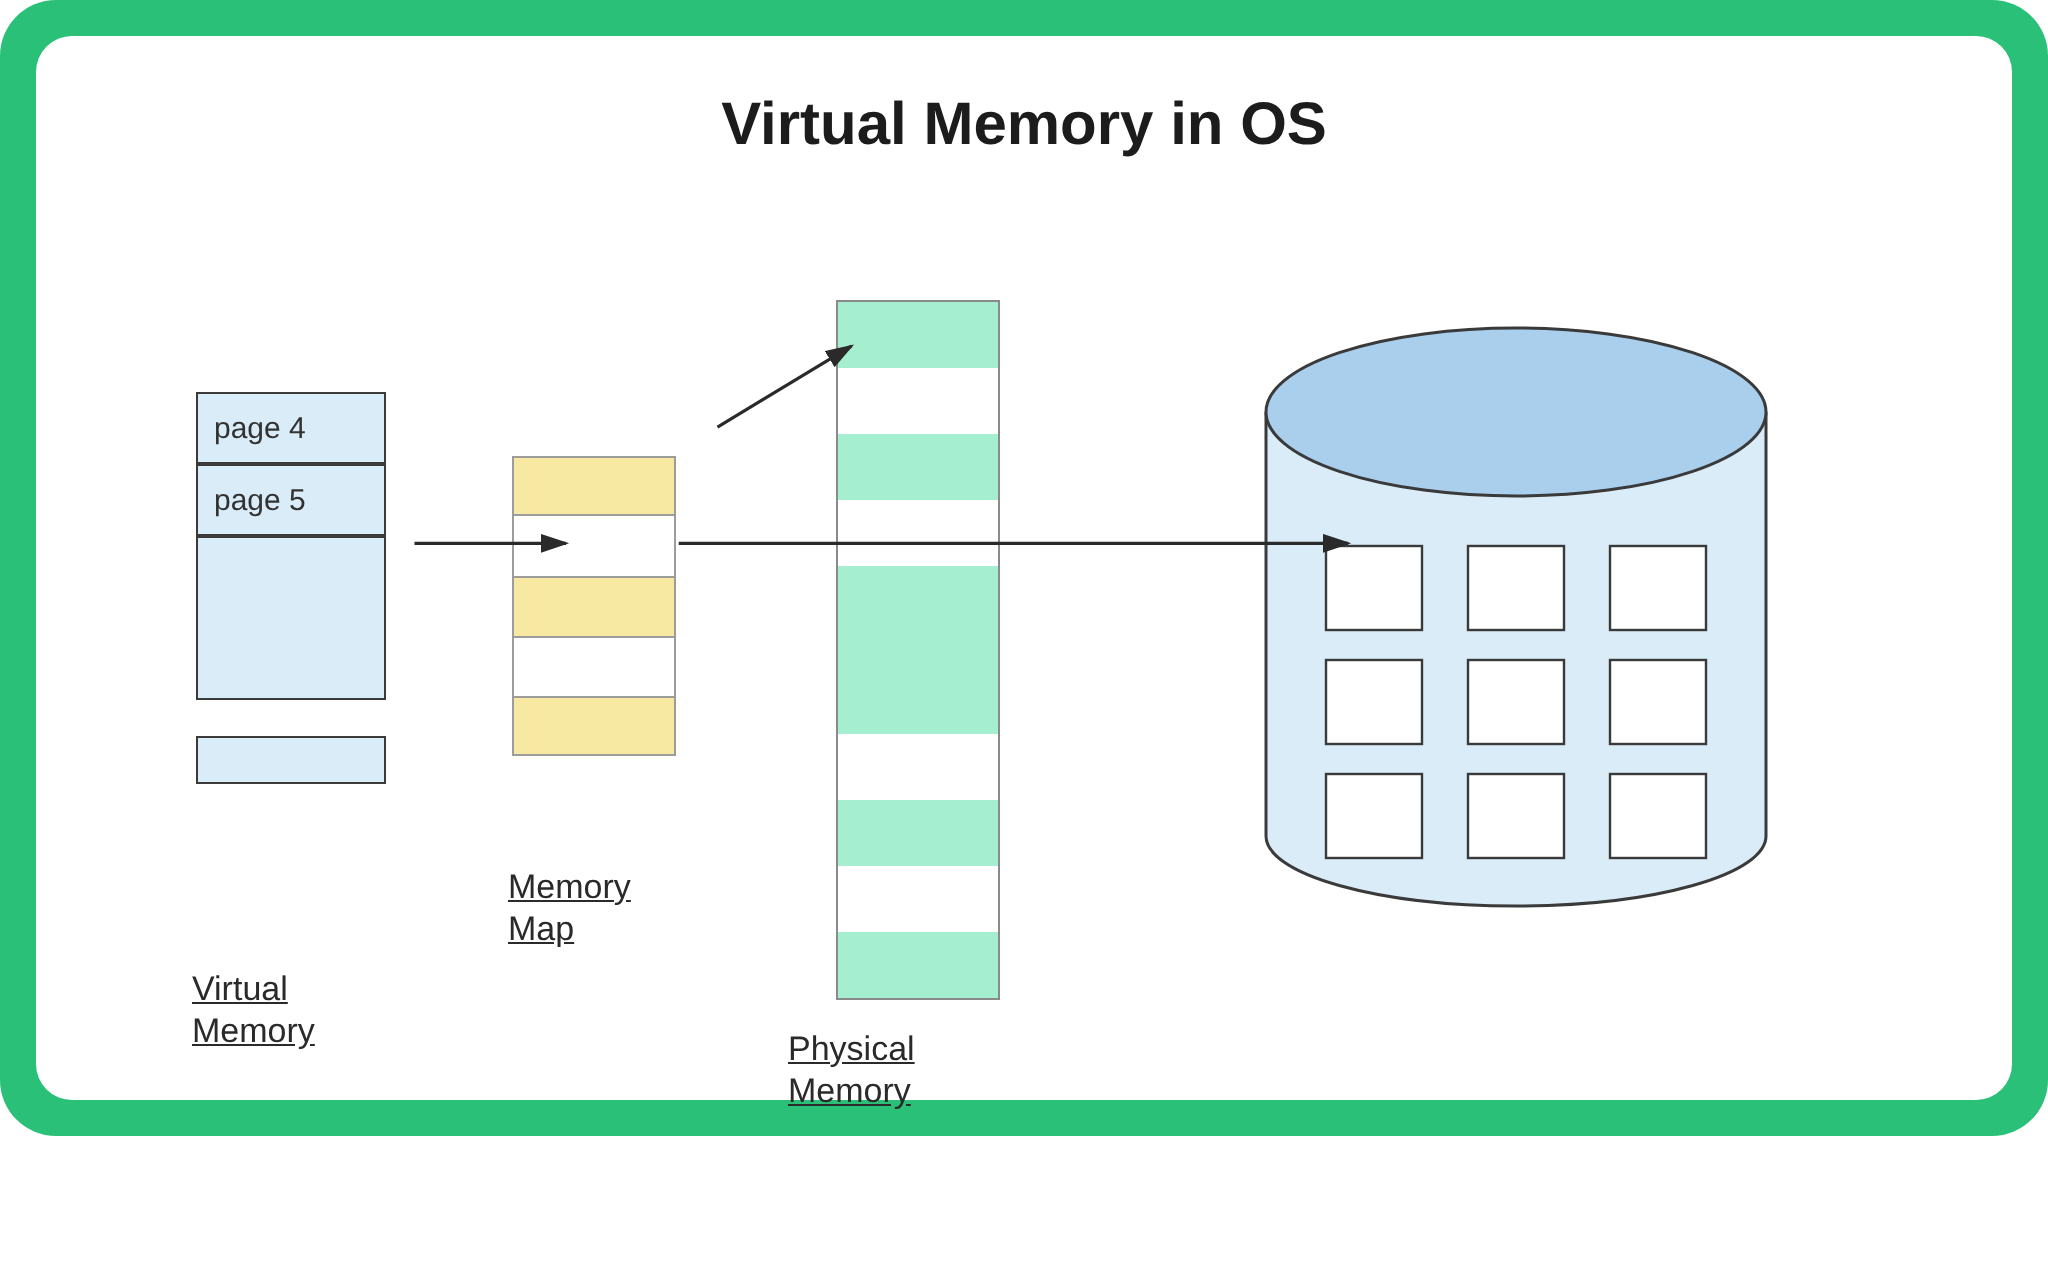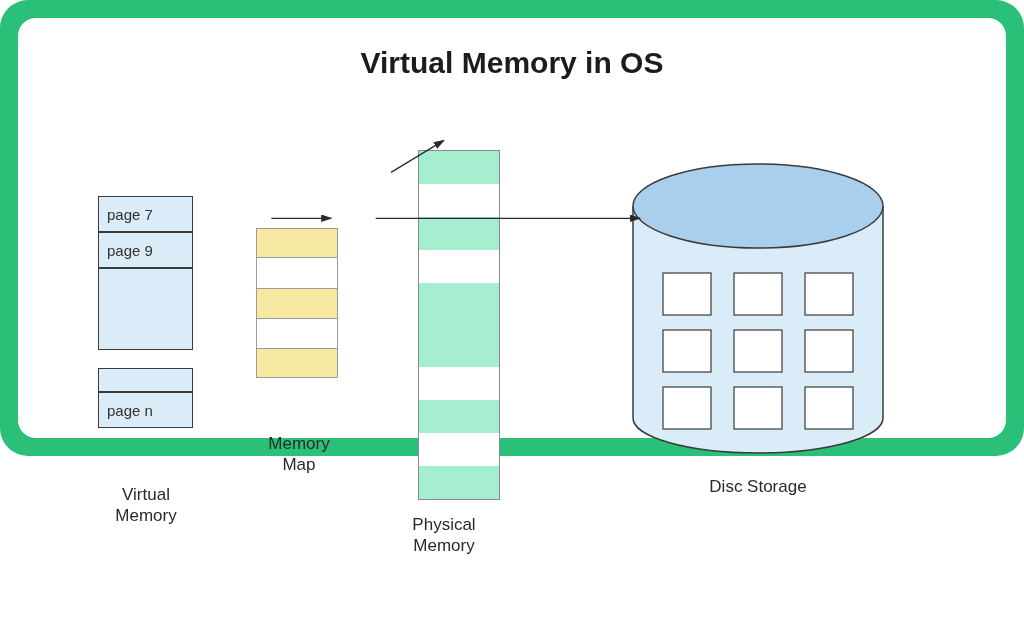--- a/index.html
+++ b/index.html
@@ -1,18 +1,18 @@
 <!DOCTYPE html>
 <html><head>
 <meta charset="utf-8">
 <style>
   * { box-sizing: border-box; margin: 0; padding: 0; }
   html, body { width: 1024px; height: 640px; font-family: 'Segoe UI', Arial, sans-serif; }
   .frame {
-    width: 1024px; height: 456px;
+    width: 1024px; height: 568px;
     background: #2bc077;
     padding: 18px;
     border-radius: 28px;
   }
   .canvas {
     width: 100%; height: 100%;
     background: #ffffff;
     border-radius: 18px;
     position: relative;
   }
@@ -21,22 +21,22 @@
     top: 28px; left: 0; right: 0;
     text-align: center;
     font-size: 30px;
     font-weight: 700;
     color: #1c1c1c;
   }
   .label {
     position: absolute;
     font-size: 17px;
     color: #2a2a2a;
-    text-align: center;
     line-height: 1.25;
+    text-decoration: underline;
   }
   
   .vm-col {
     position: absolute;
     left: 80px; top: 178px;
     width: 95px;
   }
   .vm-cell {
     width: 95px; height: 36px;
     border: 1px solid #3a3a3a;
@@ -99,26 +99,25 @@
 </style>
 </head>
 <body>
 
 <div class="frame">
   <div class="canvas">
 
     <div class="title">Virtual Memory in OS</div>
 
     <div class="vm-col">
-      <div class="vm-cell">page 7</div>
-      <div class="vm-cell">page 9</div>
+      <div class="vm-cell">page 4</div>
+      <div class="vm-cell">page 5</div>
       <div class="vm-cell tall"></div>
       <div class="vm-gap"></div>
       <div class="vm-cell short"></div>
-      <div class="vm-cell">page n</div>
     </div>
     <div class="label" style="left:78px; top:466px; width:100px; white-space:pre-line;">Virtual
 Memory</div>
 
     <div class="mm-col">
       <div class="mm-cell top"></div>
       <div class="mm-empty"></div>
       <div class="mm-cell mid"></div>
       <div class="mm-empty" style="border-top:1px solid #9c9c9c;"></div>
       <div class="mm-cell bot"></div>
@@ -151,21 +150,20 @@
         <rect x="116" y="115" width="48" height="42"></rect>
         <rect x="187" y="115" width="48" height="42"></rect>
         <rect x="45" y="172" width="48" height="42"></rect>
         <rect x="116" y="172" width="48" height="42"></rect>
         <rect x="187" y="172" width="48" height="42"></rect>
         <rect x="45" y="229" width="48" height="42"></rect>
         <rect x="116" y="229" width="48" height="42"></rect>
         <rect x="187" y="229" width="48" height="42"></rect>
       </g>
     </svg>
-    <div class="label" style="left:660px; top:458px; width:160px;">Disc Storage</div>
 
     <svg class="arrows" viewBox="0 0 988 604">
       <defs>
         <marker id="ah" markerWidth="10" markerHeight="10" refX="8" refY="3" orient="auto">
           <path d="M0,0 L9,3 L0,6 Z" fill="#2a2a2a"></path>
         </marker>
       </defs>
 
       <line x1="148" y1="288" x2="234" y2="288" stroke="#2a2a2a" stroke-width="1.8" marker-end="url(#ah)"></line>
 

